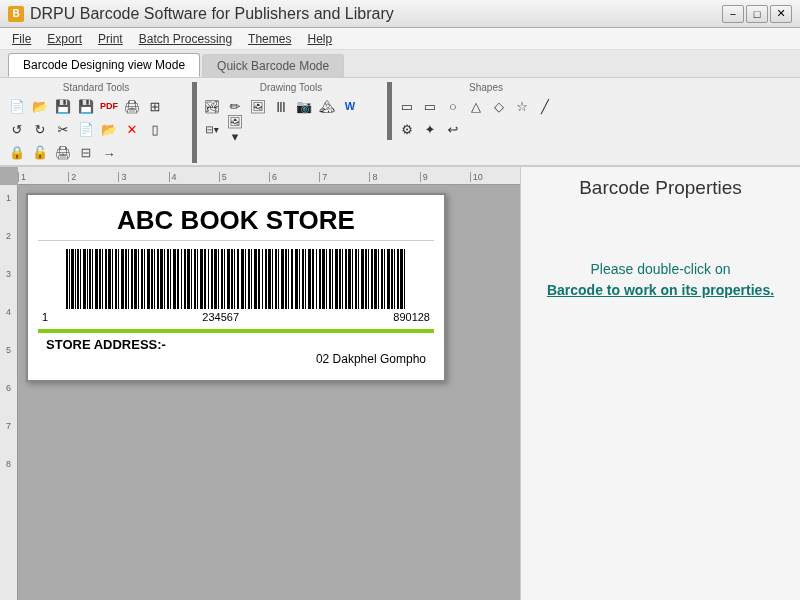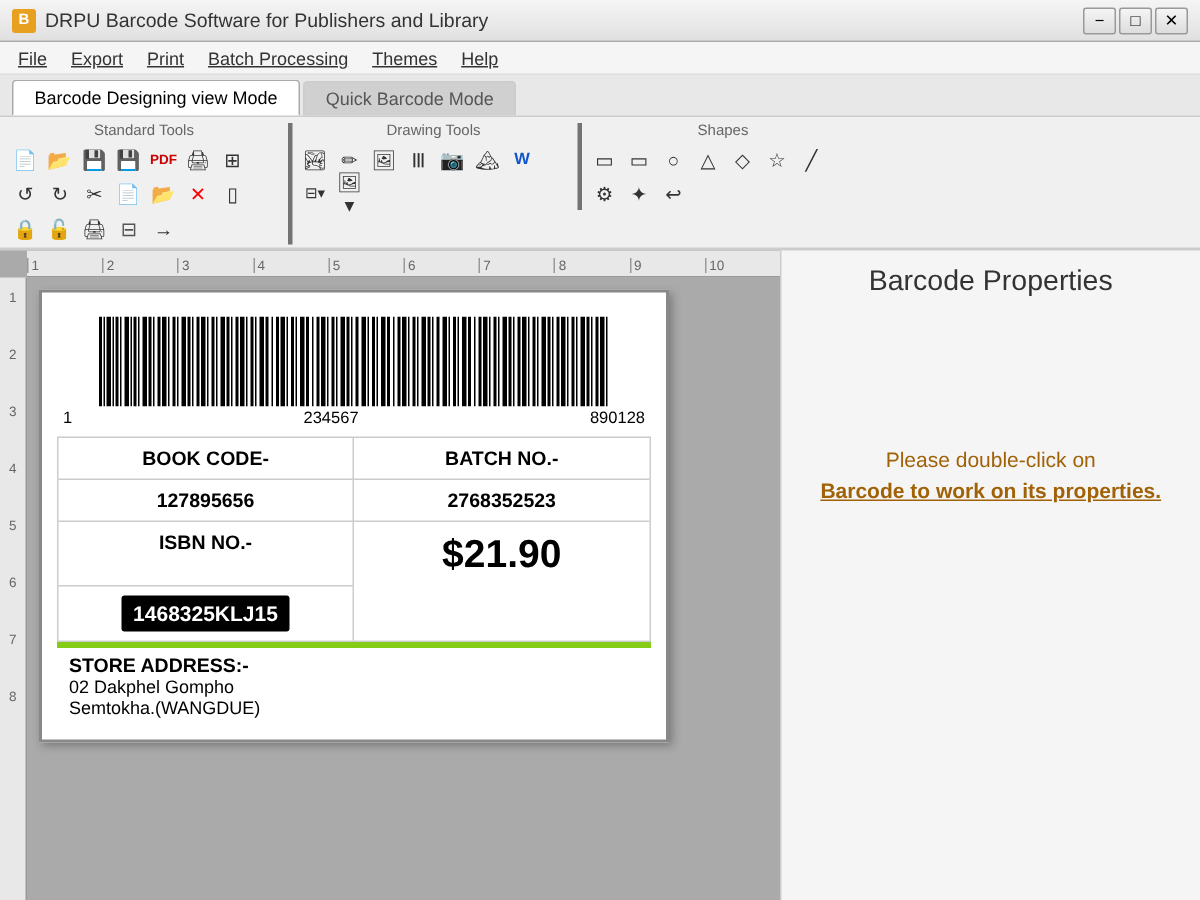--- a/index.html
+++ b/index.html
@@ -2,21 +2,21 @@
 <html><head>
   <meta charset="utf-8">
   <style>
     * { box-sizing: border-box; margin: 0; padding: 0; }
     body { font-family: 'Segoe UI', Tahoma, Geneva, Verdana, sans-serif; font-size: 12px; background: #f0f0f0; width: 800px; height: 600px; overflow: hidden; user-select: none; }
 
     
     .title-bar { background: linear-gradient(to bottom, #f5f5f5, #e0e0e0); border-bottom: 1px solid #aaa; height: 28px; display: flex; align-items: center; justify-content: space-between; padding: 0 8px; }
     .title-bar-left { display: flex; align-items: center; gap: 6px; }
     .title-bar-icon { width: 16px; height: 16px; background: #e8a020; border-radius: 2px; display: flex; align-items: center; justify-content: center; font-size: 10px; color: white; font-weight: bold; }
-    .title-bar-text { font-size: 13px; color: #333; }
+    .title-bar-text { font-size: 16px; color: #333; }
     .title-bar-controls { display: flex; gap: 2px; }
     .title-btn { width: 22px; height: 18px; border: 1px solid #999; background: linear-gradient(to bottom, #f5f5f5, #ddd); display: flex; align-items: center; justify-content: center; font-size: 11px; cursor: pointer; border-radius: 2px; }
 
     
     .menu-bar { background: #f5f5f5; border-bottom: 1px solid #ddd; height: 22px; display: flex; align-items: center; padding: 0 4px; }
     .menu-item { padding: 2px 8px; font-size: 12px; cursor: pointer; color: #333; border-radius: 2px; text-decoration: underline; }
 
     
     .tab-bar { background: #e8e8e8; border-bottom: 1px solid #ccc; height: 28px; display: flex; align-items: flex-end; padding: 0 8px; gap: 2px; }
     .tab { padding: 4px 14px; font-size: 12px; border: 1px solid #ccc; border-bottom: none; cursor: pointer; border-radius: 3px 3px 0 0; background: #d0d0d0; color: #555; }
@@ -41,33 +41,33 @@
     .barcode-svg { display: block; margin: 0 auto; }
     .barcode-numbers { display: flex; justify-content: space-between; font-size: 11px; margin-top: 2px; padding: 0 4px; }
     .info-grid { display: grid; grid-template-columns: 1fr 1fr; border: 1px solid #ccc; margin-top: 4px; }
     .info-cell { padding: 6px 8px; border-right: 1px solid #ccc; border-bottom: 1px solid #ccc; font-size: 13px; font-weight: bold; text-align: center; }
     .info-cell.no-right { border-right: none; }
     .info-cell.no-bottom { border-bottom: none; }
     .isbn-box { background: black; color: white; padding: 4px 8px; font-size: 14px; font-weight: bold; display: inline-block; border-radius: 2px; }
     .price-big { font-size: 26px; font-weight: bold; }
     .address-section { padding: 4px 8px; font-size: 12px; border-top: 4px solid #84cc16; margin-top: 0; }
     .address-label { font-weight: bold; font-size: 13px; }
-    .address-line { text-align: left; }
+    .address-line { text-align: right; }
 
     
     .properties-panel { width: 280px; background: #f5f5f5; border-left: 1px solid #ccc; padding: 10px; display: flex; flex-direction: column; align-items: center; }
     .properties-title { font-size: 19px; color: #333; margin-bottom: 60px; text-align: center; width: 100%; font-weight: normal; }
-    .properties-msg { font-size: 14px; color: #a16207; text-align: center; line-height: 1.5; margin-bottom: 16px; margin-top: 37px; }
+    .properties-msg { font-size: 14px; color: #0f766e; text-align: center; line-height: 1.5; margin-bottom: 16px; }
     .properties-msg b { font-weight: bold; text-decoration: underline; }
     .view-props-btn { border: 1px solid #aaa; background: linear-gradient(to bottom, #f5f5f5, #ddd); padding: 4px 14px; cursor: pointer; font-size: 12px; border-radius: 2px; }
 
     
     .toolbar-wrapper { background: #f0f0f0; border-bottom: 2px solid #ccc; padding: 4px 6px 2px 6px; }
     .toolbar-sections { display: flex; align-items: flex-start; gap: 0; }
-    .ts { display: flex; flex-direction: column; align-items: center; border-right: 3px solid #737373; padding: 0 6px 0 0; margin-right: 4px; }
+    .ts { display: flex; flex-direction: column; align-items: center; border-right: 5px solid #737373; padding: 0 6px 0 0; margin-right: 4px; }
     .ts-label { font-size: 10px; color: #666; margin-bottom: 2px; white-space: nowrap; }
     .ts-buttons { display: flex; flex-wrap: wrap; gap: 1px; max-width: 180px; }
     .ts.no-border { border-right: none; }
   </style>
 </head>
 <body>
 
 <div class="title-bar">
   <div class="title-bar-left">
     <div class="title-bar-icon">B</div>
@@ -182,20 +182,21 @@
         <span>5</span>
         <span>6</span>
         <span>7</span>
         <span>8</span>
     </div>
 
     <div class="canvas-work">
 
       <div class="label-card">
 
+        <div class="label-title">ABC BOOK STORE</div>
 
         <div class="barcode-area">
           <svg class="barcode-svg" width="380" height="60" viewBox="0 0 380 60">
 
             <rect x="20" y="0" width="2" height="60" fill="black"></rect>
             <rect x="23" y="0" width="1" height="60" fill="black"></rect>
             <rect x="25" y="0" width="3" height="60" fill="black"></rect>
             <rect x="29" y="0" width="1" height="60" fill="black"></rect>
             <rect x="31" y="0" width="2" height="60" fill="black"></rect>
             <rect x="34" y="0" width="1" height="60" fill="black"></rect>
@@ -298,38 +299,24 @@
             <rect x="354" y="0" width="3" height="60" fill="black"></rect>
             <rect x="358" y="0" width="1" height="60" fill="black"></rect>
           </svg>
           <div class="barcode-numbers">
             <span>1</span>
             <span>234567</span>
             <span>890128</span>
           </div>
         </div>
 
-        <div class="info-grid">
-          <div class="info-cell">BOOK CODE-</div>
-          <div class="info-cell no-right">BATCH NO.-</div>
-          <div class="info-cell">127895656</div>
-          <div class="info-cell no-right">2768352523</div>
-          <div class="info-cell">ISBN NO.-</div>
-          <div class="info-cell no-right" rowspan="2" style="font-size:13px;border-bottom:none;display:flex;align-items:center;justify-content:center;">
-            <span class="price-big">$21.90</span>
-          </div>
-          <div class="info-cell no-bottom">
-            <span class="isbn-box">1468325KLJ15</span>
-          </div>
-        </div>
 
         <div class="address-section">
           <div class="address-label">STORE ADDRESS:-</div>
           <div class="address-line">02 Dakphel Gompho</div>
-          <div class="address-line">Semtokha.(WANGDUE)</div>
         </div>
       </div>
     </div>
   </div>
 
   <div class="properties-panel">
     <div class="properties-title">Barcode Properties</div>
     <p class="properties-msg">
       <span>Please double-click on</span><br>
       <b><span>Barcode to work on its properties.</span></b>

